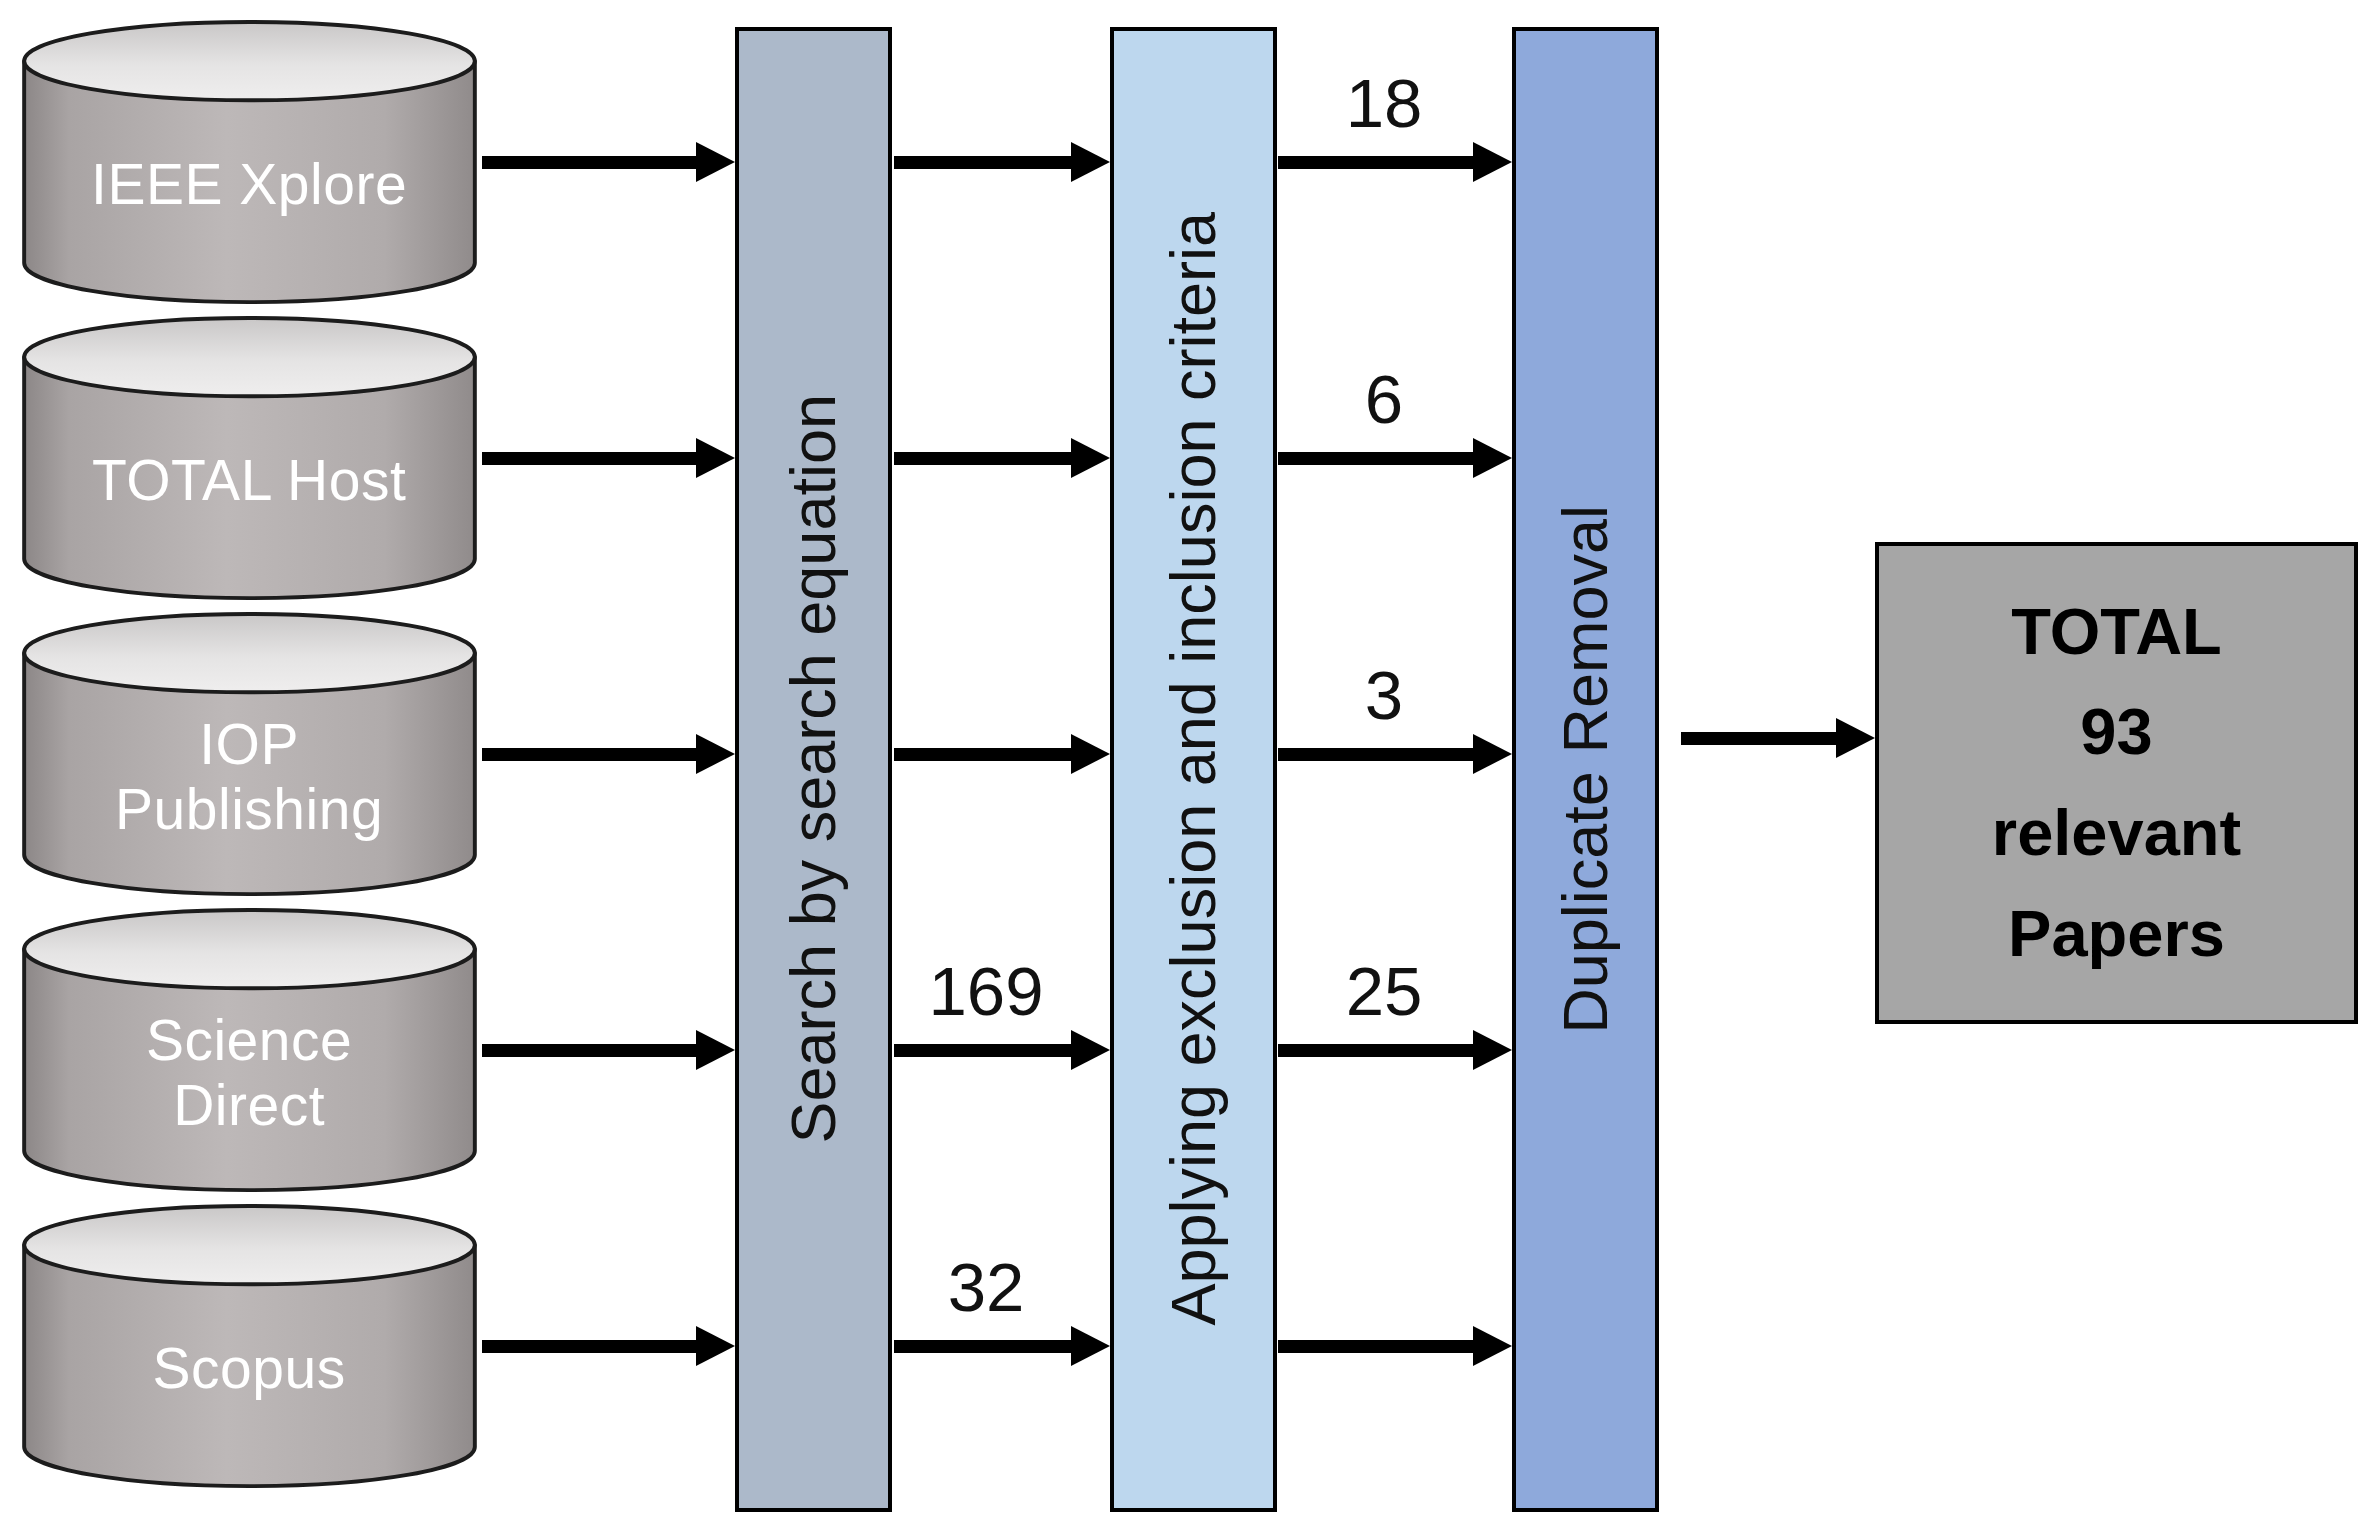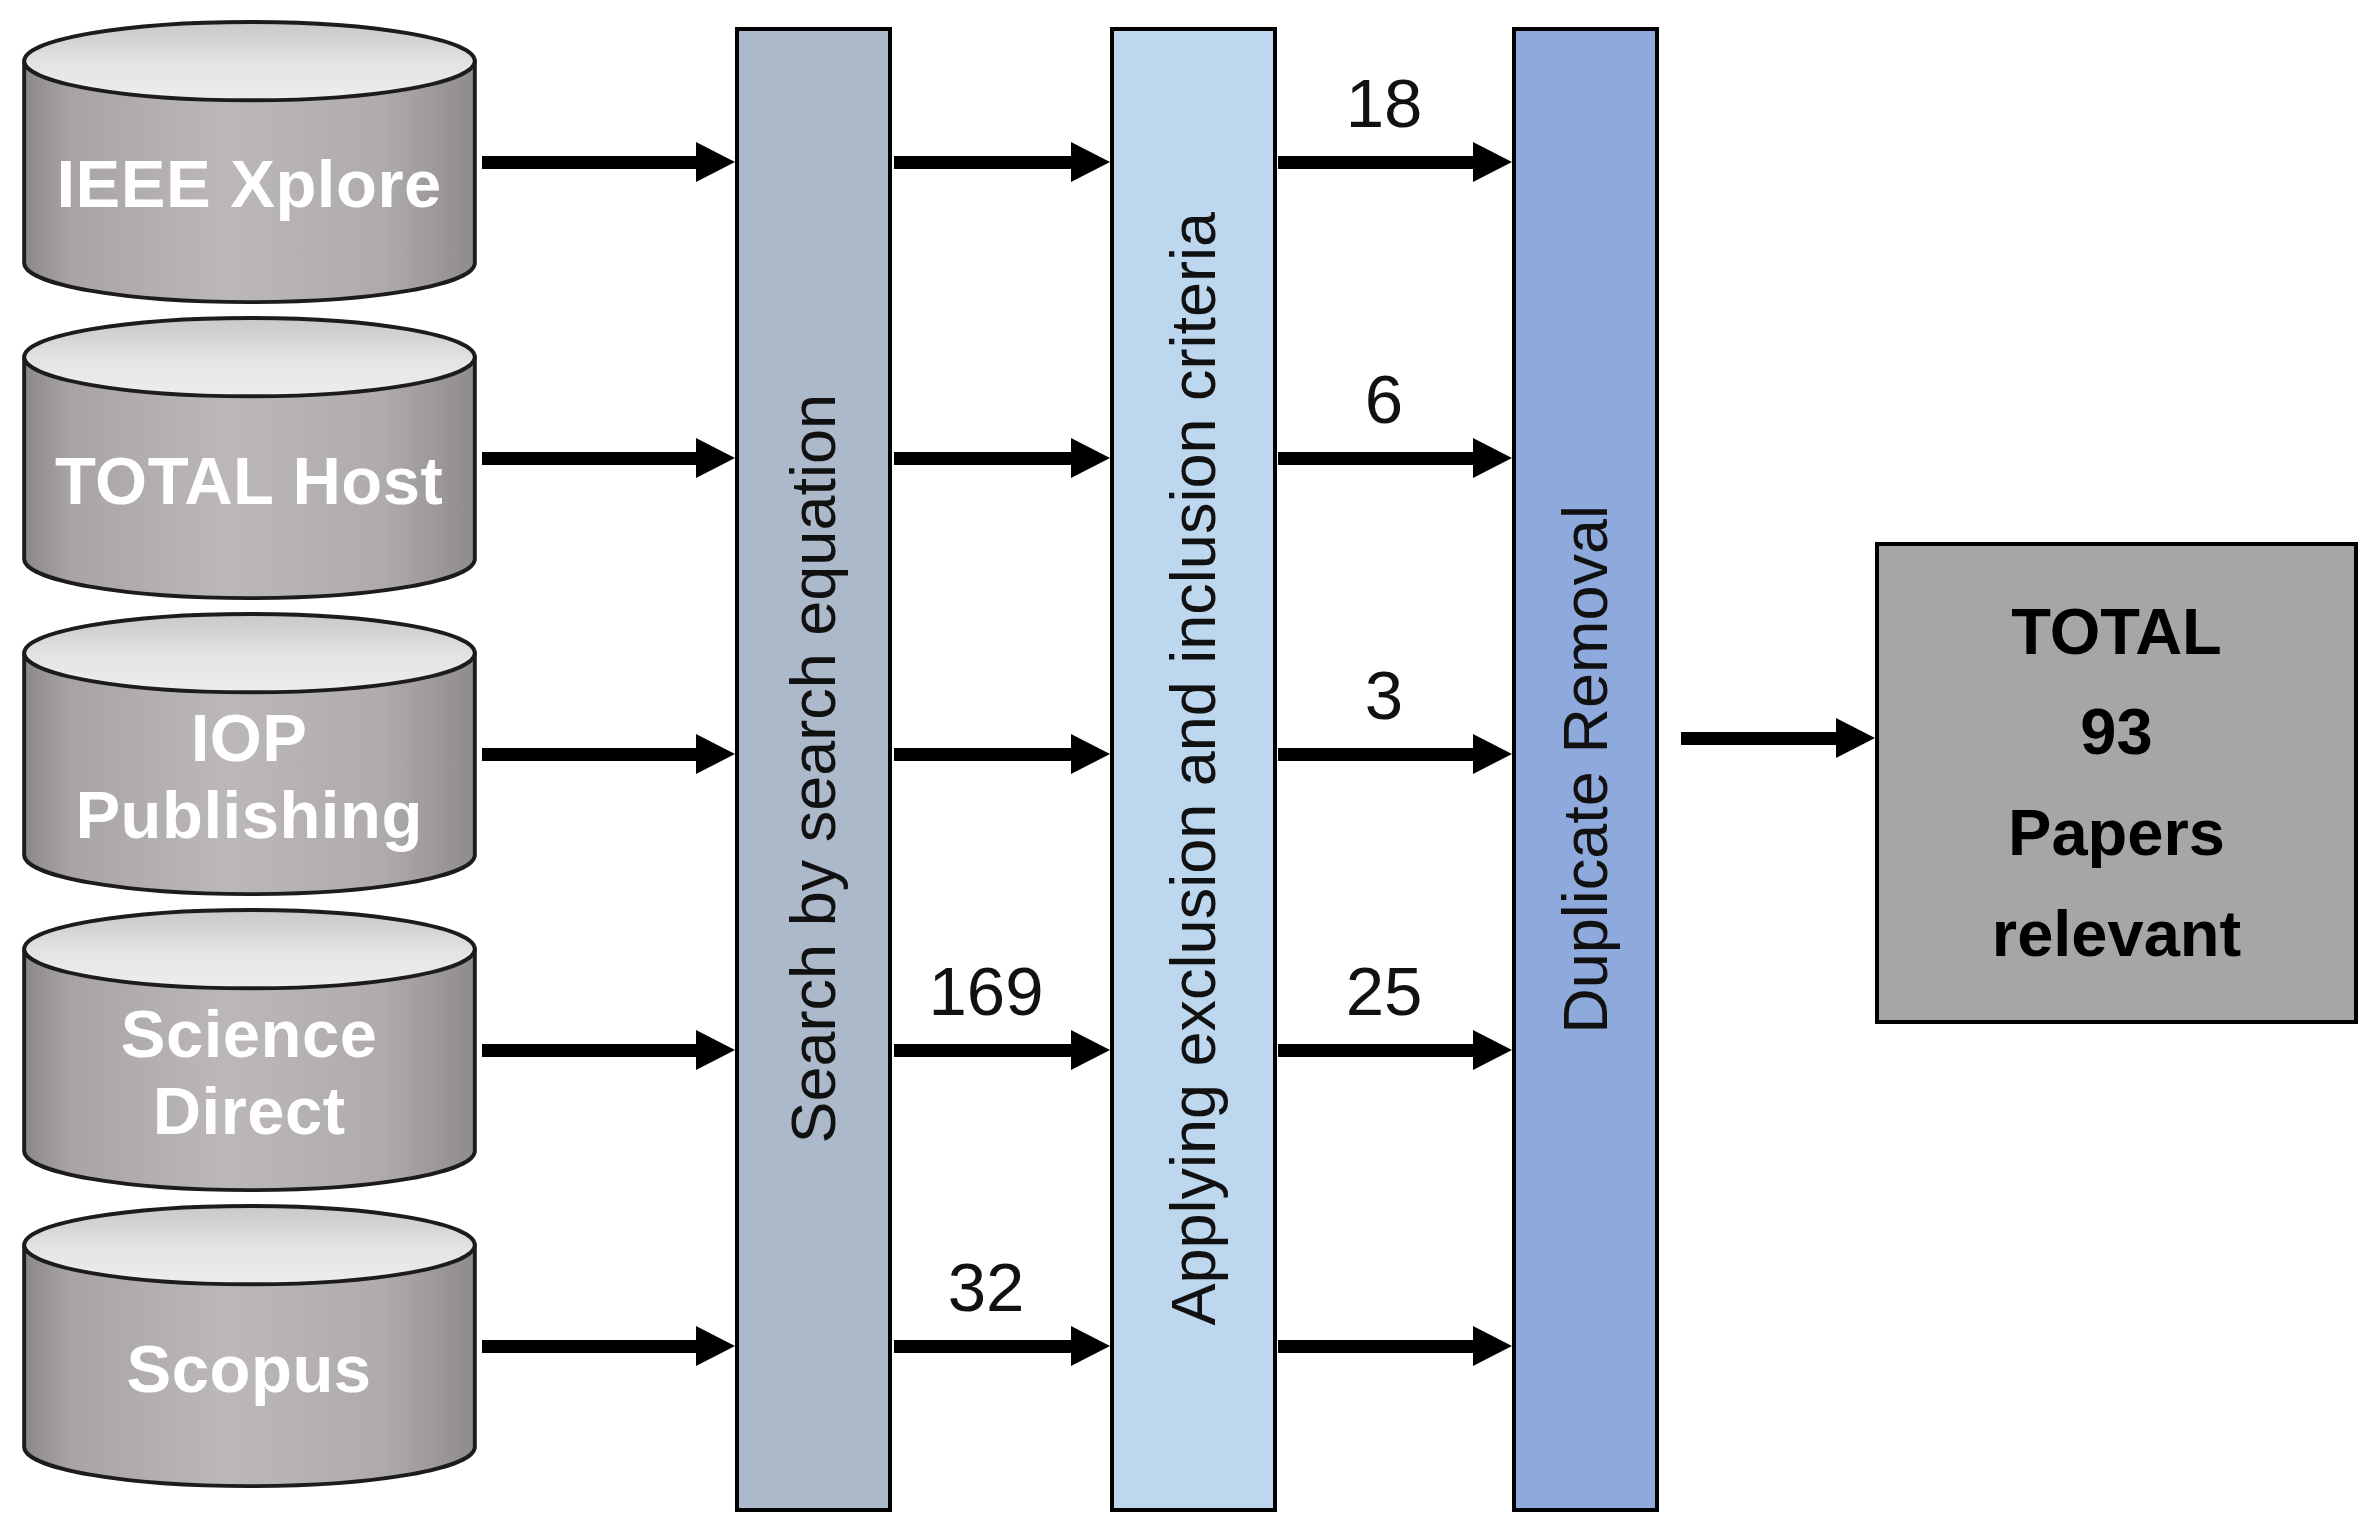--- a/index.html
+++ b/index.html
@@ -9,21 +9,21 @@
     background:#ffffff;
     font-family:"Liberation Sans", sans-serif;
     overflow:hidden;
   }
   
   .cylinder{position:absolute;left:19.6px;width:459px;height:290px;}
   .cylinder svg{position:absolute;left:0;top:0;display:block;}
   .cyl-label{
     position:absolute;left:0;right:0;top:69px;bottom:25.5px;
     display:flex;flex-direction:column;align-items:center;justify-content:center;
-    color:#ffffff;font-weight:bold;font-size:67px;line-height:1.14;
+    color:#ffffff;font-weight:normal;font-size:57px;line-height:1.14;
     text-align:center;letter-spacing:0.5px;
   }
   .cyl-label span{display:block;}
   
   .stage-bar{
     position:absolute;top:26.5px;height:1485px;
     border:4.9px solid #000000;box-sizing:border-box;
     display:flex;align-items:center;justify-content:center;
   }
   .stage-bar .v-label{
@@ -216,18 +216,18 @@
   <div class="count-label" style="left:1276px;top:953px">25</div>
 
   <div class="arrow" style="left:1681px;top:718px;width:194px">
       <div class="shaft" style="width:159px"></div>
       <div class="head"></div>
     </div>
 
   <div class="total-box">
     <span>TOTAL</span>
     <span>93</span>
+    <span>relevant</span>
     <span>Papers</span>
-    <span>relevant</span>
   </div>
 
 </div>
 
 
 </body></html>

